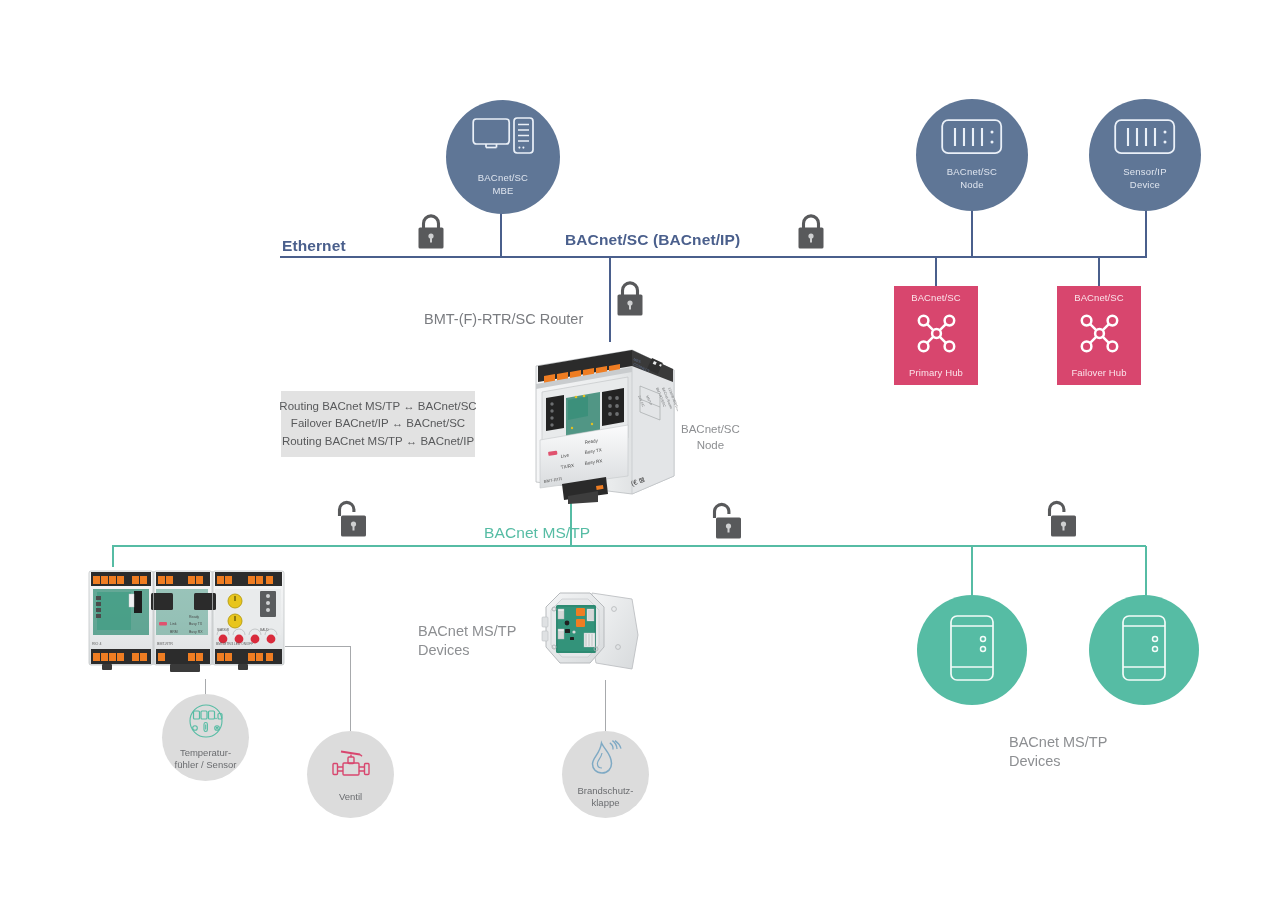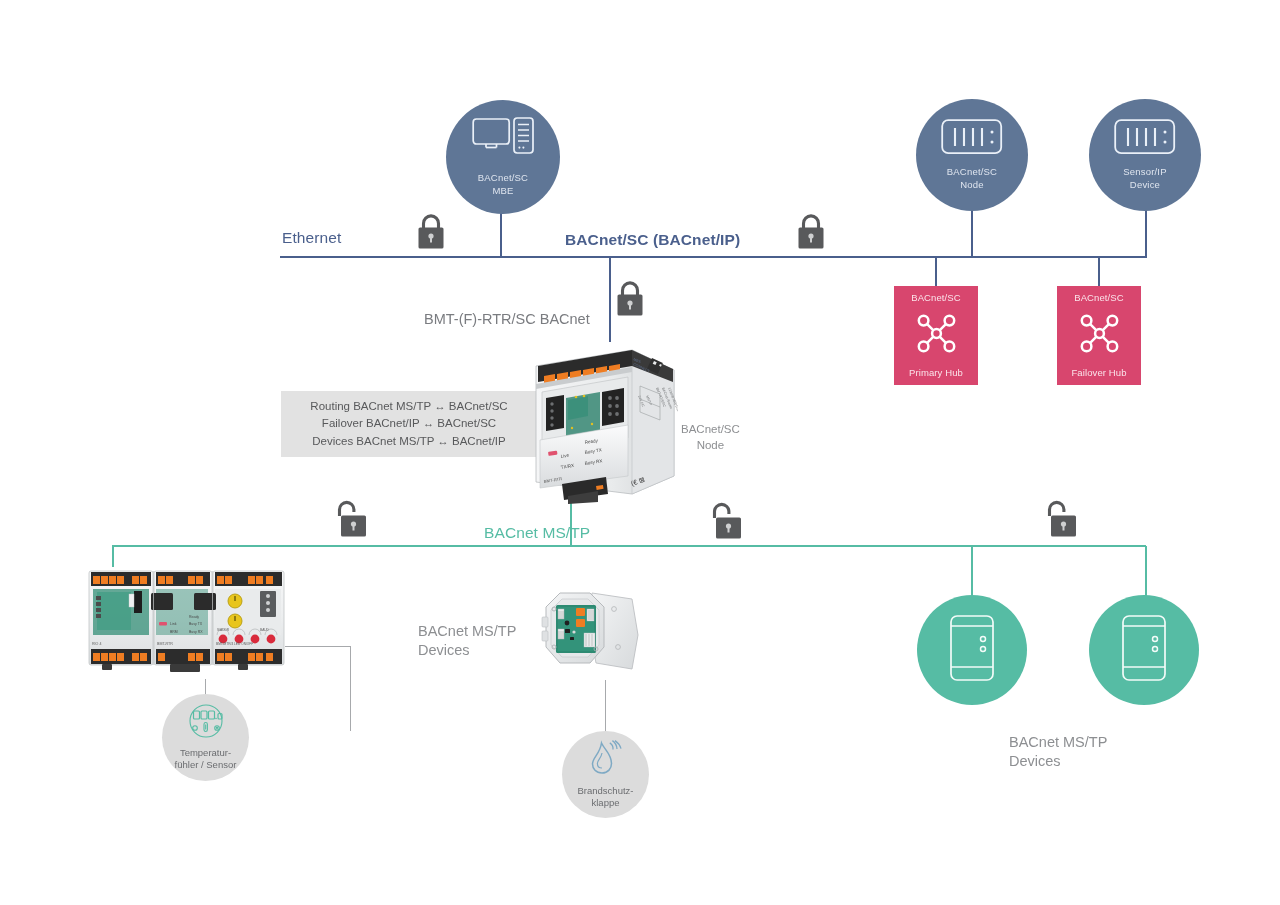--- a/index.html
+++ b/index.html
@@ -145,21 +145,21 @@
   .hw { position: absolute; }
 </style>
 </head>
 <body>
 
 <div id="stage">
 
   <div class="bus-eth"></div>
   <div class="bus-mstp"></div>
 
-  <div class="bus-label" style="left:282px; top:229px;">Ethernet</div>
+  <div class="bus-label" style="left:282px; top:237px;font-weight:bold;">Ethernet</div>
   <div class="bus-label" style="left:565px; top:231px;font-weight:bold;">BACnet/SC (BACnet/IP)</div>
   <div class="bus-label green" style="left:484px; top:524px;">BACnet MS/TP</div>
 
   <div class="vline" style="left:500px; top:195px; height:62px;"></div>
   <div class="vline" style="left:971px; top:196px; height:61px;"></div>
   <div class="vline" style="left:1145px; top:196px; height:46px;"></div>
 
   <div class="vline" style="left:1145px; top:240px; height:18px;"></div>
 
   <div class="node-circle" style="left:446px; top:100px; width:114px; height:114px;">
@@ -237,29 +237,29 @@
           <path d="M12.2 12.2 L18.4 18.4 M30.8 12.2 L24.6 18.4 M12.2 30.8 L18.4 24.6 M30.8 30.8 L24.6 24.6"></path>
         </g>
       </svg>
     </span>
     <span class="b">Failover Hub</span>
   </div>
 
   <div class="vline" style="left:609px; top:257px; height:85px;"></div>
   <div class="vline-green" style="left:570px; top:498px; height:48px;"></div>
 
-  <div class="dtext router-title" style="left:424px; top:311px;">BMT-(F)-RTR/SC BACnet</div>
+  <div class="dtext router-title" style="left:424px; top:311px;">BMT-(F)-RTR/SC Router</div>
 
   <div class="dtext sc-node" style="left:681px; top:422px;">BACnet/SC
 Node</div>
 
-  <div class="routing-box" style="left:281px; top:391px; width:256px;">
+  <div class="routing-box" style="left:281px; top:391px; width:194px;">
     <div class="row">Routing BACnet MS/TP ↔ BACnet/SC</div>
     <div class="row">Failover BACnet/IP ↔ BACnet/SC</div>
-    <div class="row">Devices BACnet MS/TP ↔ BACnet/IP</div>
+    <div class="row">Routing BACnet MS/TP ↔ BACnet/IP</div>
   </div>
 
   <div class="hw" style="left:528px; top:336px; width:150px; height:168px;">
     <svg width="150" height="168" viewBox="0 0 150 168">
       <defs>
         <linearGradient id="pg" x1="0" y1="0" x2="1" y2="0">
           <stop offset="0" stop-color="#f5f6f7"></stop>
           <stop offset=".55" stop-color="#e9ebec"></stop>
           <stop offset="1" stop-color="#cfd2d4"></stop>
         </linearGradient>
@@ -567,20 +567,37 @@
           <path d="M33 23 l2 2 M33 25 l2 -2"></path>
           <rect x="21" y="18.5" width="3.4" height="9" rx="1.7"></rect>
           <path d="M22.7 20.5 v5"></path>
         </g>
       </svg>
     </span>
     <span class="cap">Temperatur-
 fühler / Sensor</span>
   </div>
 
+  <div class="grey-circle" style="left:307px; top:731px; width:87px; height:87px;">
+    <span>
+      <svg width="48" height="36" viewBox="0 0 48 36">
+        <g fill="none" stroke="#d8466e" stroke-width="1.4">
+          <rect x="16" y="17" width="16" height="12" rx="1"></rect>
+          <path d="M16 21 h-6 M32 21 h6 M16 25 h-6 M32 25 h6"></path>
+          <rect x="6" y="17.5" width="4.5" height="11" rx="1"></rect>
+          <rect x="37.5" y="17.5" width="4.5" height="11" rx="1"></rect>
+          <rect x="21" y="11" width="6" height="6.5" rx="1"></rect>
+          <path d="M24 11 v-2.5"></path>
+          <path d="M14 5.5 L33 8.5" stroke-width="2"></path>
+          <path d="M33 8.5 l2 1.8"></path>
+        </g>
+      </svg>
+    </span>
+    <span class="cap">Ventil</span>
+  </div>
 
   <div class="hw" style="left:534px; top:585px; width:110px; height:95px;">
     <svg width="110" height="95" viewBox="0 0 110 95">
       <defs>
         <linearGradient id="fg" x1="0" y1="0" x2="1" y2="1">
           <stop offset="0" stop-color="#f4f5f6"></stop>
           <stop offset="1" stop-color="#d7dadc"></stop>
         </linearGradient>
       </defs>
 

